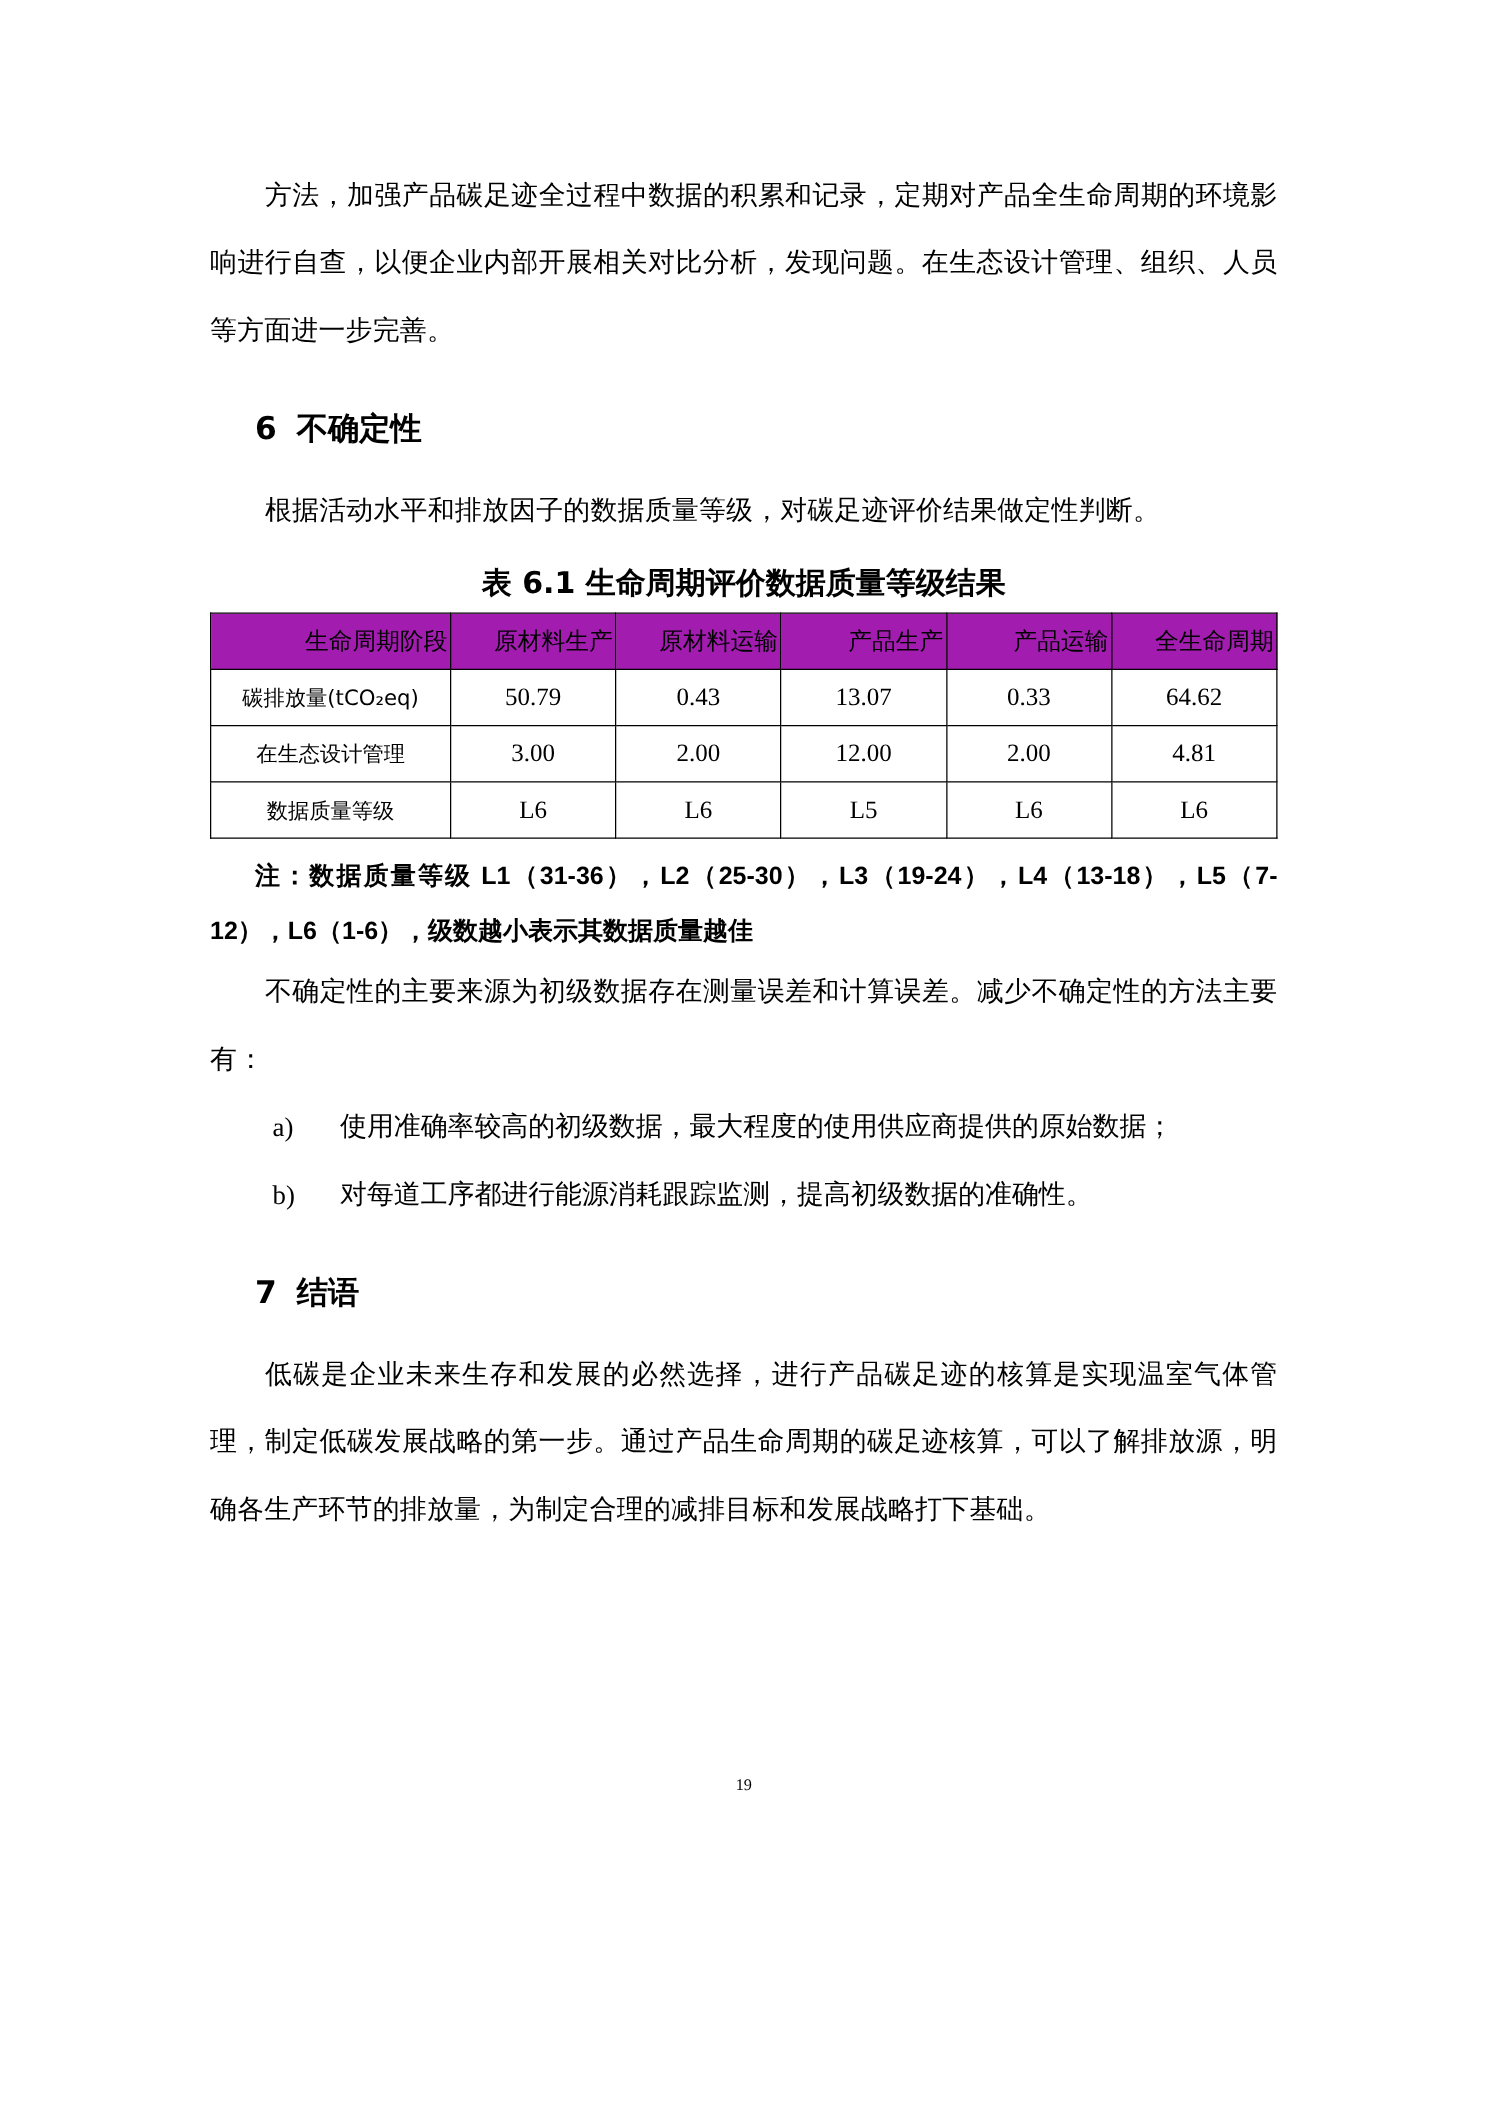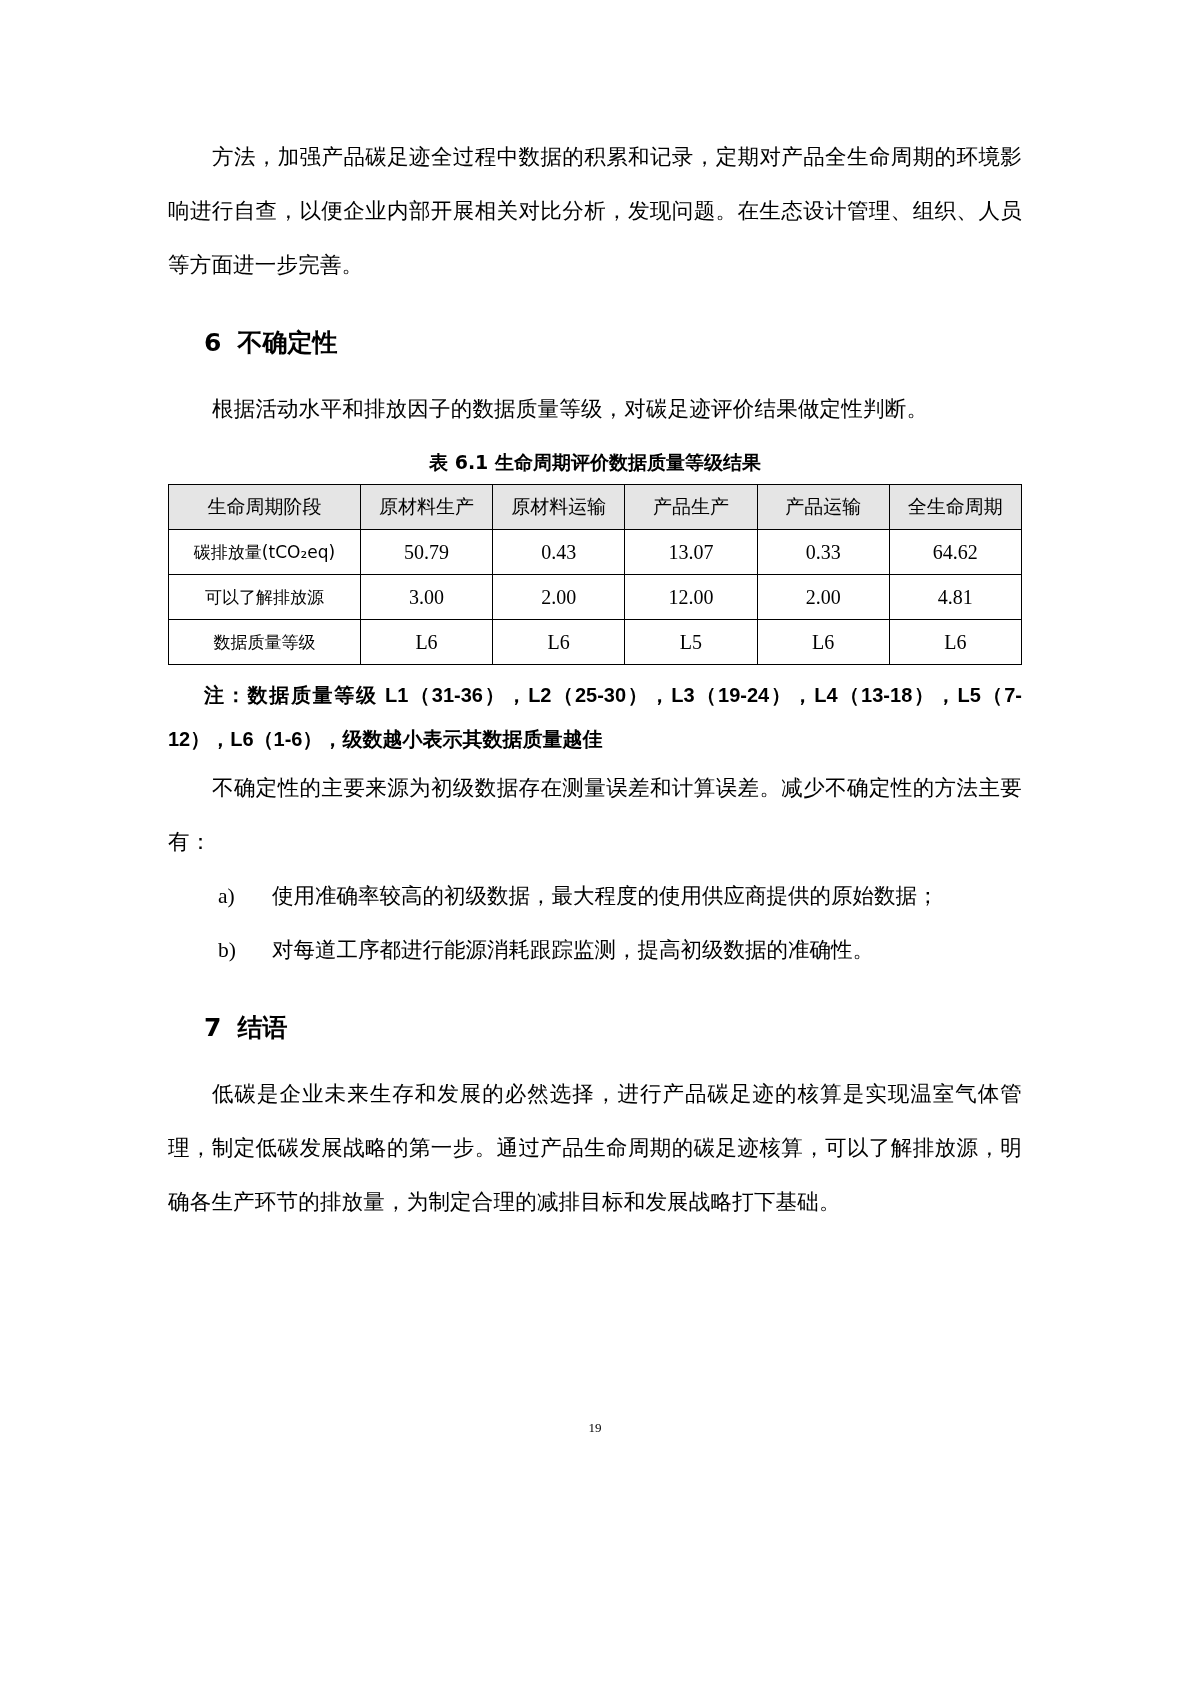--- a/index.html
+++ b/index.html
@@ -41,43 +41,44 @@
     line-height: 58px;
     margin: 22px 0 10px 0;
     padding-left: 36px;
   }
   .h-sec .num {
     margin-right: 16px;
   }
   .tbl-caption {
     font-family: "DejaVu Sans", sans-serif;
     font-weight: bold;
-    font-size: 19px;
+    font-size: 24px;
     text-align: center;
     margin: 14px 0 8px 0;
   }
   table.data {
     border-collapse: collapse;
     width: 100%;
     table-layout: fixed;
     font-size: 19px;
     background: #ffffff;
   }
   table.data td, table.data th {
     border: 1px solid #000000;
     text-align: center;
     vertical-align: middle;
     height: 44px;
     padding: 0 2px;
     font-weight: normal;
     font-family: "DejaVu Sans", sans-serif;
   }
   table.data thead td {
-    background: #e5e5e5;
-    font-family: "DejaVu Sans", sans-serif;
+    background: #a21caf;
+    font-family: "DejaVu Sans", sans-serif;
+    text-align: right;
   }
   table.data tbody td.rowhdr {
     font-family: "DejaVu Sans", sans-serif;
     font-size: 17px;
   }
   table.data tbody td.val {
     font-family: "Liberation Serif", serif;
     font-size: 20px;
   }
   .note {
@@ -150,21 +151,21 @@
     <tbody>
       <tr>
         <td class="rowhdr">碳排放量(tCO₂eq)</td>
         <td class="val">50.79</td>
         <td class="val">0.43</td>
         <td class="val">13.07</td>
         <td class="val">0.33</td>
         <td class="val">64.62</td>
       </tr>
       <tr>
-        <td class="rowhdr">可以了解排放源</td>
+        <td class="rowhdr">在生态设计管理</td>
         <td class="val">3.00</td>
         <td class="val">2.00</td>
         <td class="val">12.00</td>
         <td class="val">2.00</td>
         <td class="val">4.81</td>
       </tr>
       <tr>
         <td class="rowhdr">数据质量等级</td>
         <td class="val">L6</td>
         <td class="val">L6</td>

